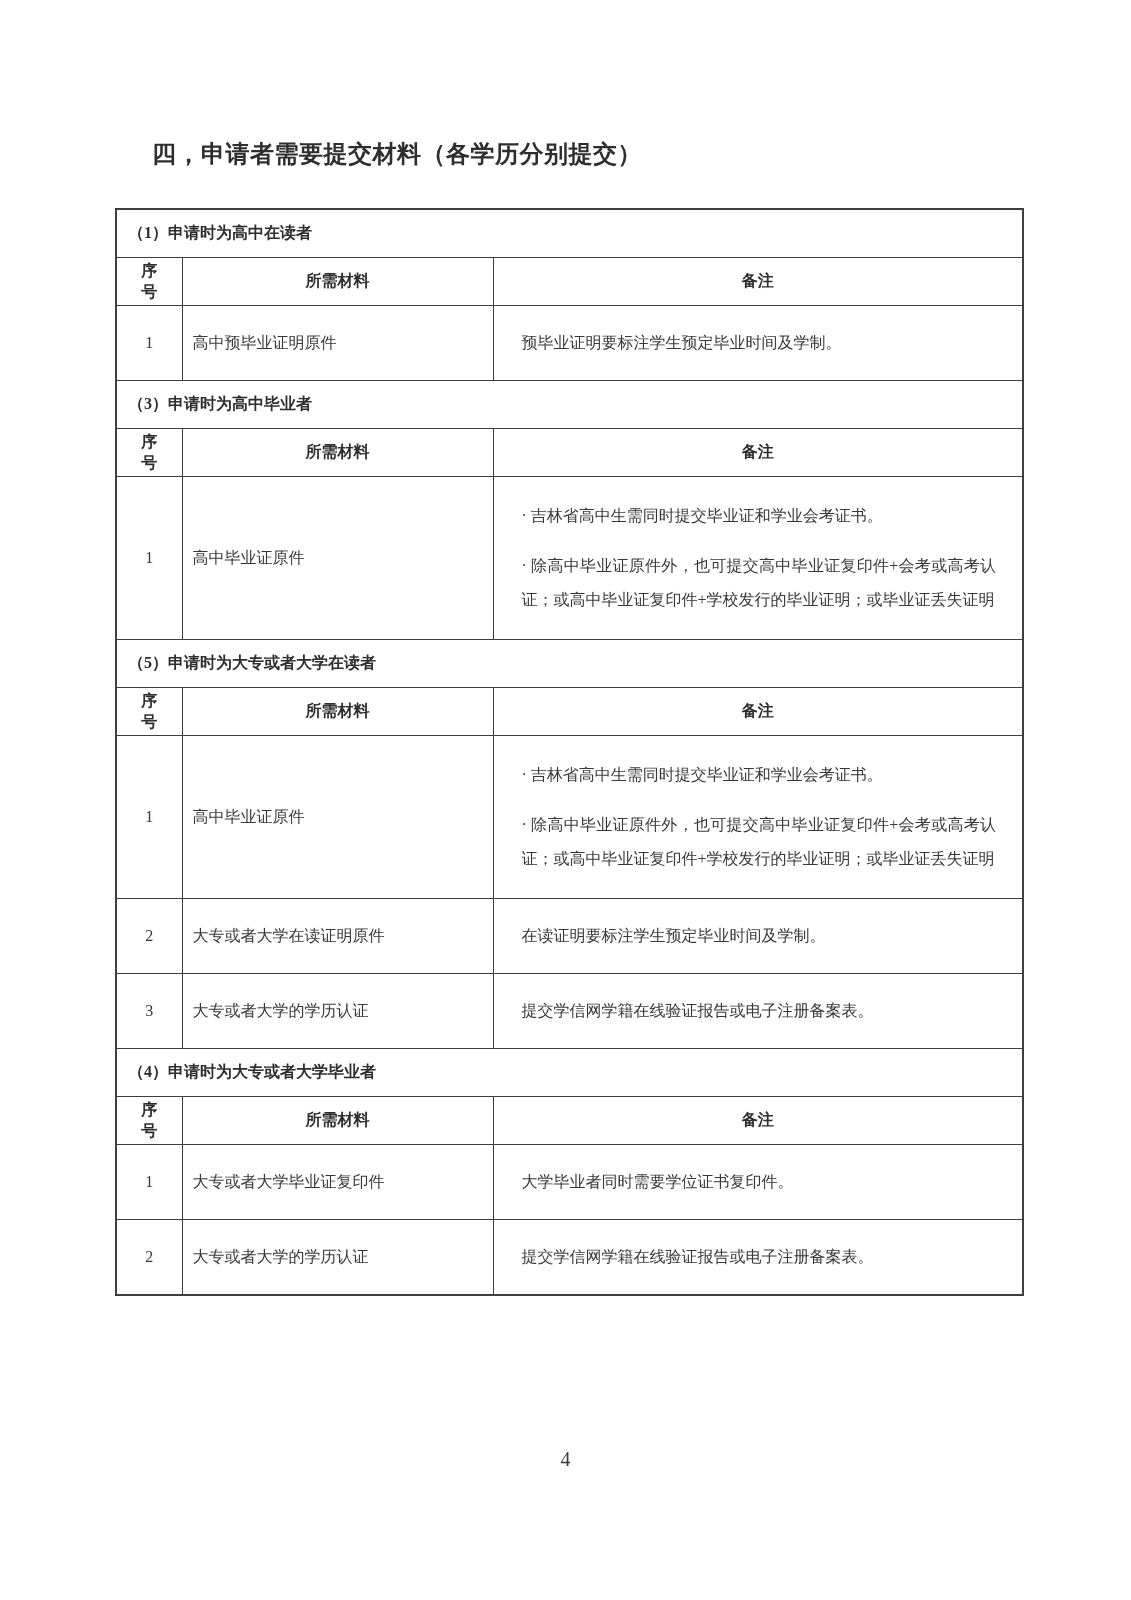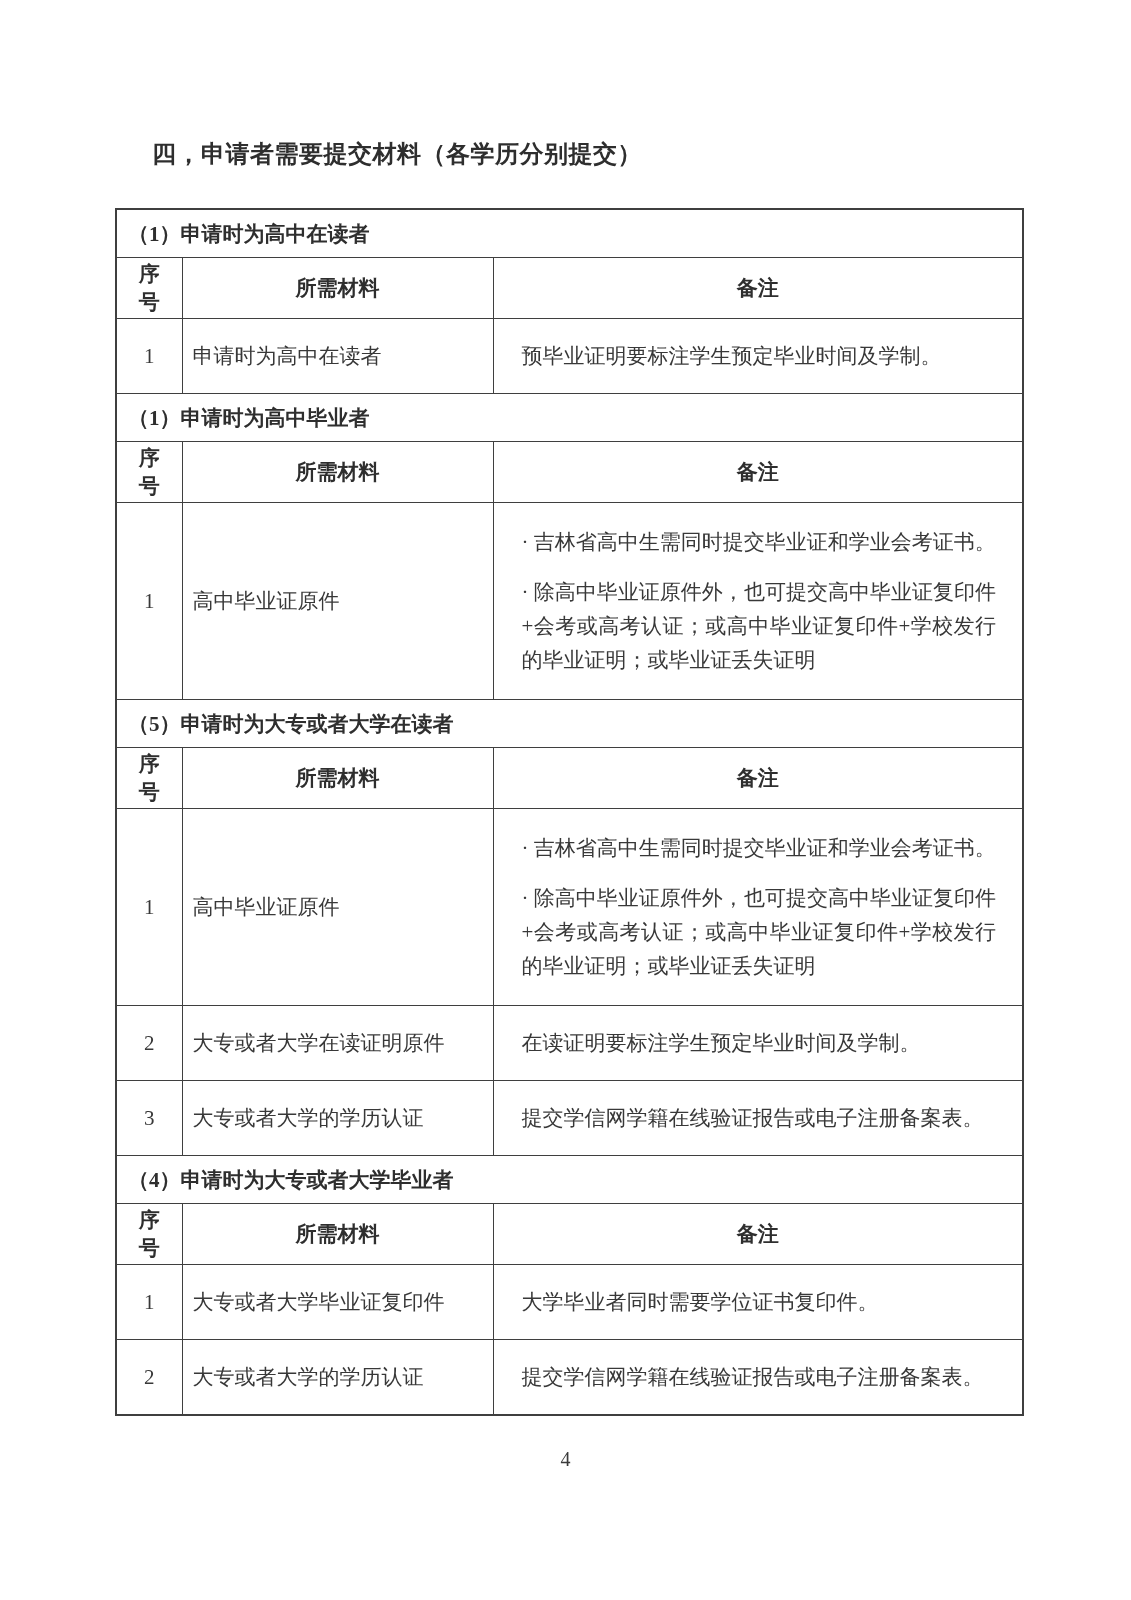--- a/index.html
+++ b/index.html
@@ -29,21 +29,21 @@
     letter-spacing: 0.5px;
     white-space: nowrap;
   }
   table.materials-table {
     position: absolute;
     left: 115px;
     top: 208px;
     width: 907px;
     border-collapse: collapse;
     table-layout: fixed;
-    font-size: 21px;
+    font-size: 16px;
     color: #383838;
   }
   table.materials-table,
   .materials-table td,
   .materials-table th {
     border: 1px solid #3f3f3f;
   }
   table.materials-table {
     border-width: 2px;
   }
@@ -116,28 +116,28 @@
   </tr>
 
   <tr class="header-row">
     <th>序号</th>
     <th>所需材料</th>
     <th>备注</th>
   </tr>
 
   <tr class="data-row">
     <td class="cell-no">1</td>
-    <td class="cell-material">申请时为高中在读者</td>
+    <td class="cell-material">高中预毕业证明原件</td>
     <td class="cell-remark">
             <p class="remark-p">预毕业证明要标注学生预定毕业时间及学制。</p>
           </td>
   </tr>
 
   <tr class="section-row">
-    <td colspan="3" class="section-heading">（1）申请时为高中毕业者</td>
+    <td colspan="3" class="section-heading">（3）申请时为高中毕业者</td>
   </tr>
 
   <tr class="header-row">
     <th>序号</th>
     <th>所需材料</th>
     <th>备注</th>
   </tr>
 
   <tr class="data-row tall">
     <td class="cell-no">1</td>

